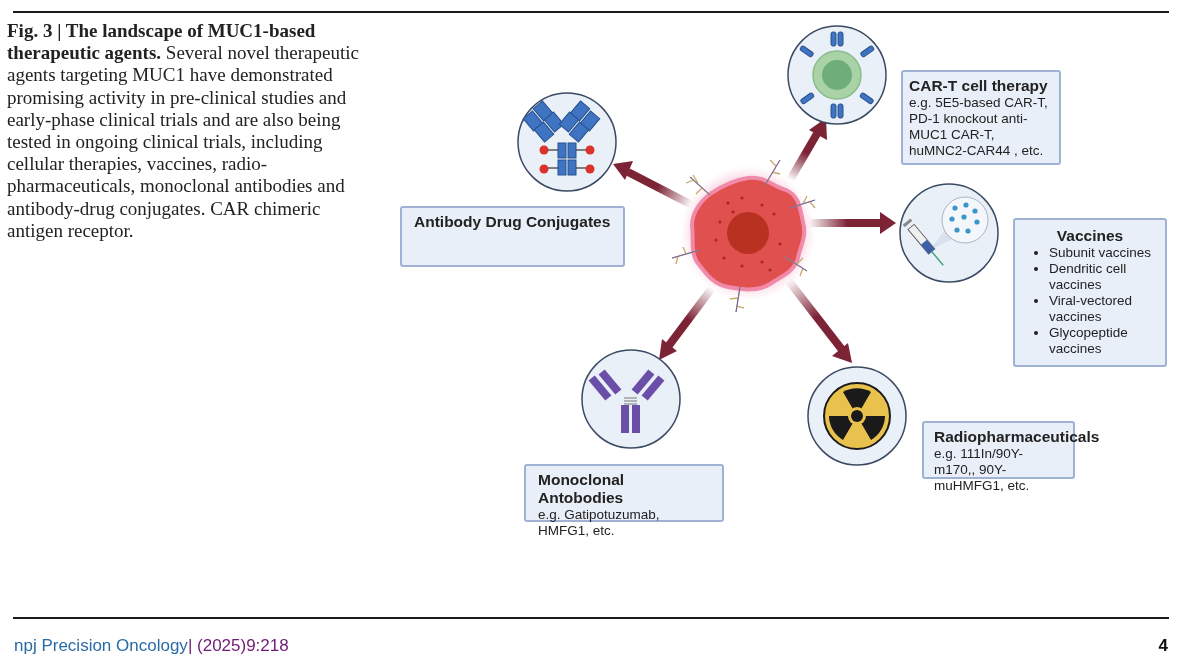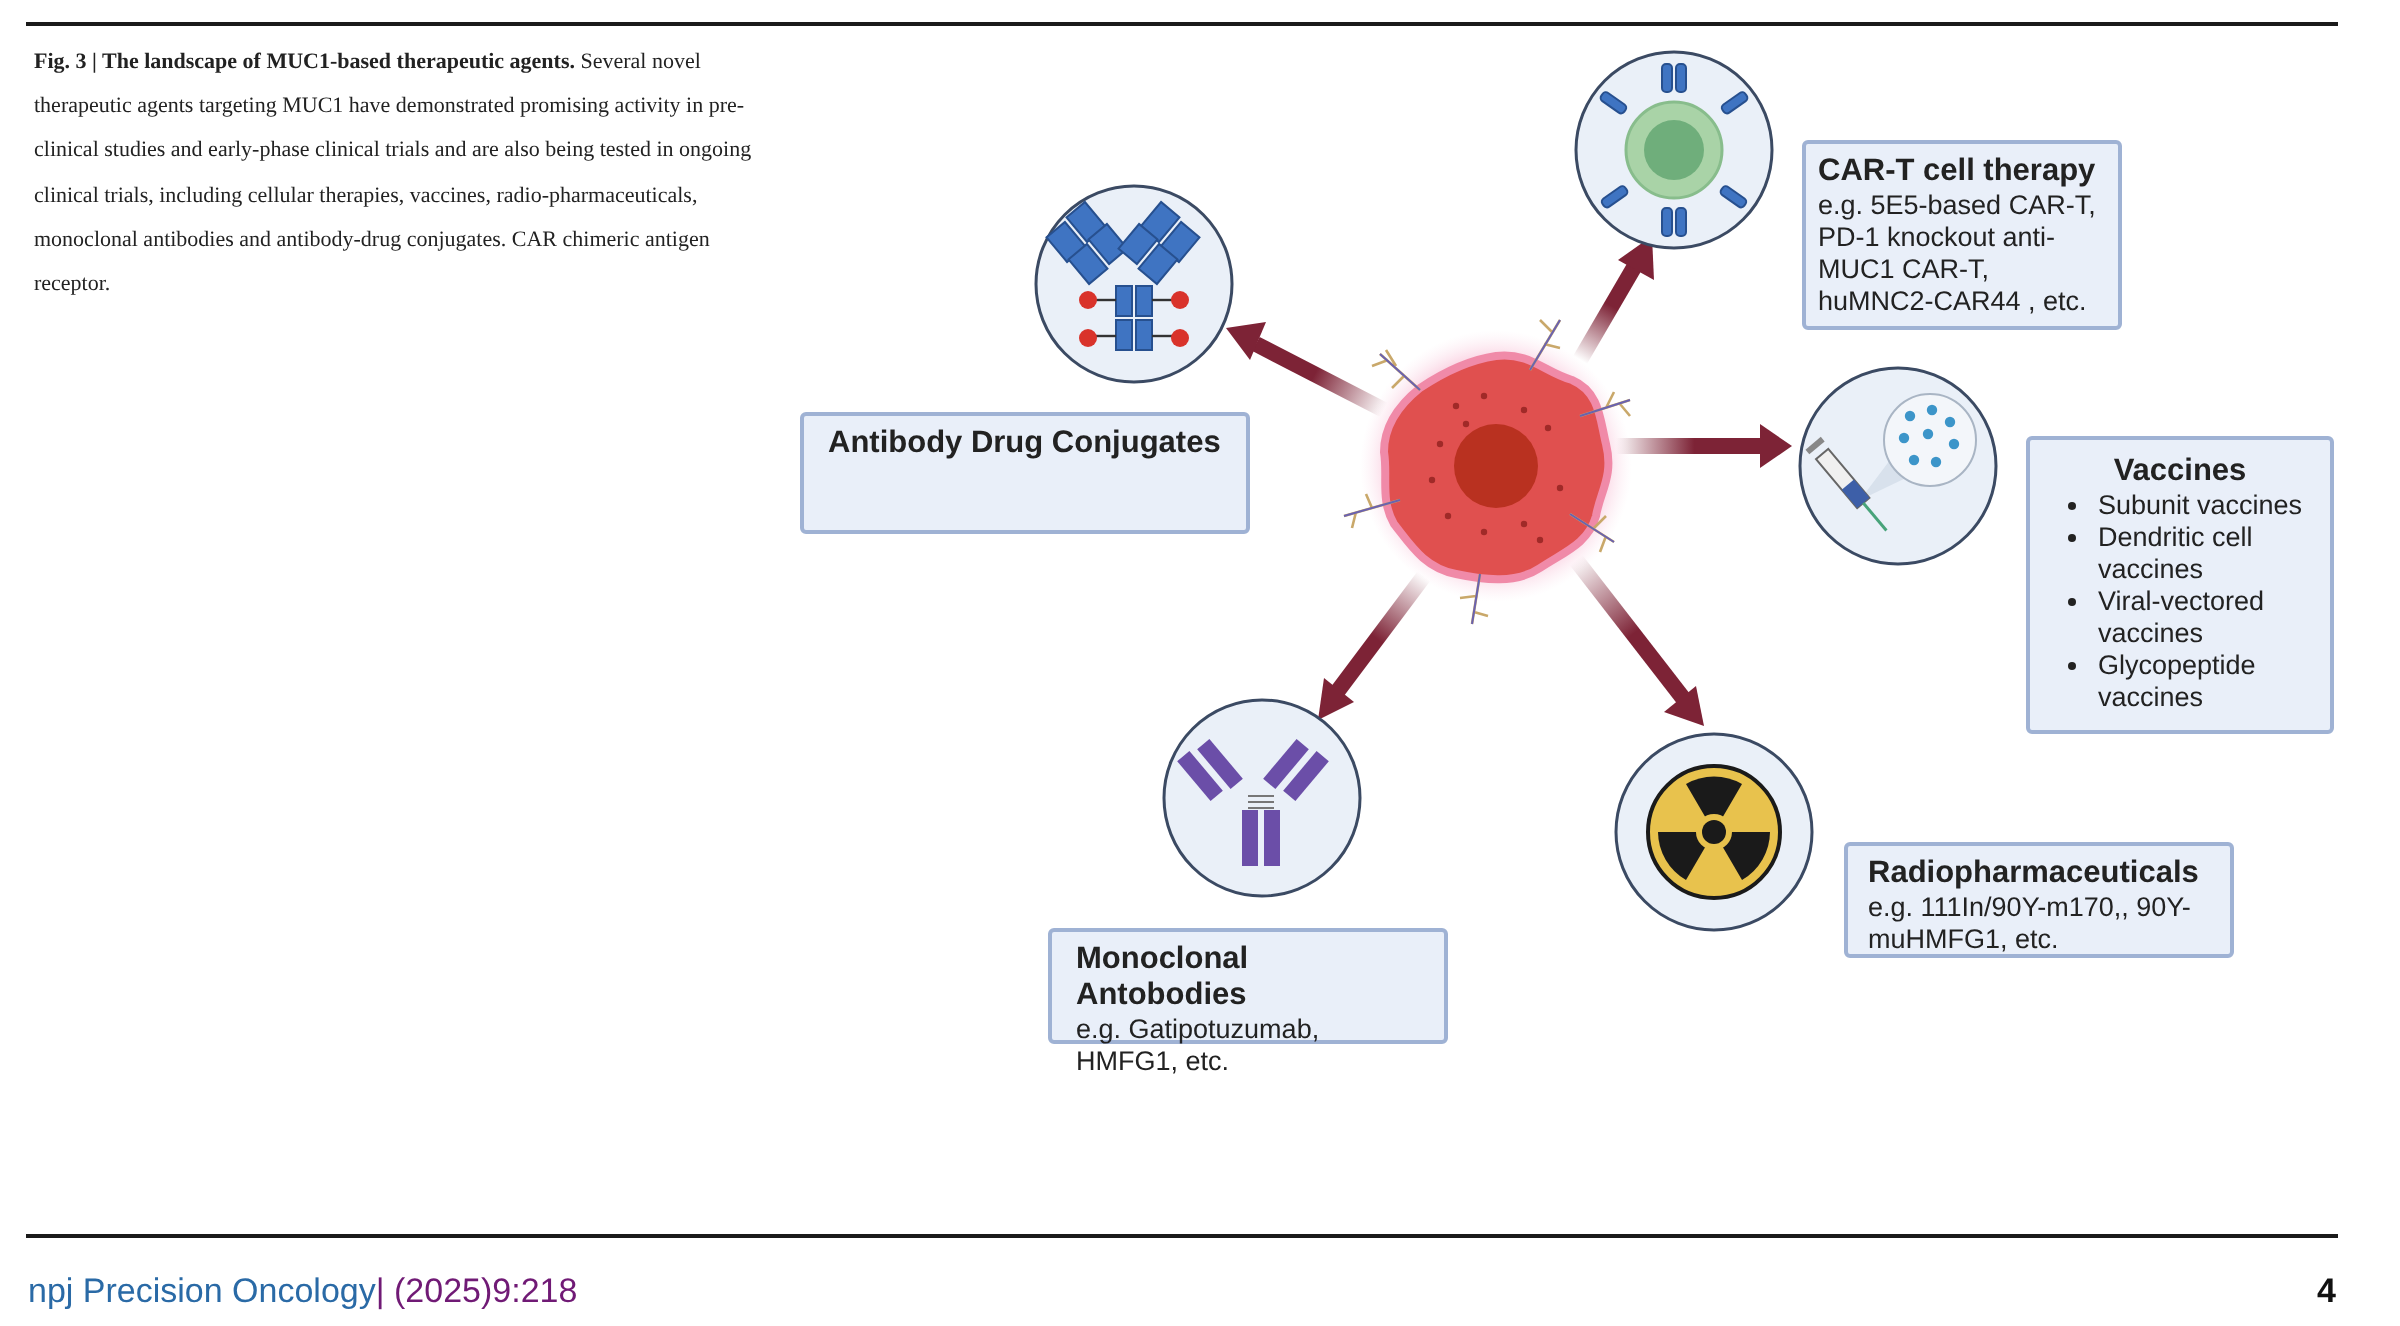--- a/index.html
+++ b/index.html
@@ -1,18 +1,18 @@
 <!DOCTYPE html>
 <html><head>
 <meta charset="utf-8">
 <style>
   html, body { margin: 0; padding: 0; background: #fff; }
   body { width: 1200px; height: 663px; position: relative; overflow: hidden; font-family: "Liberation Sans", sans-serif; }
   .rule { position: absolute; left: 13px; width: 1156px; height: 2px; background: #1a1a1a; }
-  .caption { position: absolute; left: 17px; top: 20px; width: 370px; font-family: "Liberation Serif", serif; font-size: 11px; line-height: 22.2px; color: #222; }
+  .caption { position: absolute; left: 7px; top: 20px; width: 370px; font-family: "Liberation Serif", serif; font-size: 19px; line-height: 22.2px; color: #222; }
   .caption b { font-weight: bold; }
   svg.fig { position: absolute; left: 0; top: 0; }
   .box { position: absolute; background: #e9eff9; border: 2px solid #9fb2d4; border-radius: 3px; color: #222; font-size: 13.5px; line-height: 16px; box-sizing: border-box; }
   .box .t { font-weight: bold; font-size: 15.5px; line-height: 18px; display: block; }
   .box.center { text-align: left; margin-top: 48px; }
   .box ul { margin: 0; padding-left: 20px; }
   .box li { margin: 0; }
   .footer { position: absolute; top: 636px; font-size: 17px; }
   .journal { color: #2a6aa6; }
   .cite { color: #701a75; }
@@ -223,21 +223,21 @@
 <div class="box" style="left:1013px; top:218px; width:154px; height:149px; padding:7px 6px 2px 14px;">
   <span class="t" style="text-align:center; margin-right:8px;">Vaccines</span>
   <ul>
     <li>Subunit vaccines</li>
     <li>Dendritic cell vaccines</li>
     <li>Viral-vectored vaccines</li>
     <li>Glycopeptide vaccines</li>
   </ul>
 </div>
 
-<div class="box" style="left:922px; top:421px; width:195px; height:58px; padding:5px 10px;">
+<div class="box" style="left:922px; top:421px; width:153px; height:58px; padding:5px 10px;">
   <span class="t">Radiopharmaceuticals</span>
   <span>e.g. 111In/90Y-m170,, 90Y-muHMFG1, etc.</span>
 </div>
 
 <div class="box" style="left:524px; top:464px; width:200px; height:58px; padding:5px 12px;">
   <span class="t">Monoclonal Antobodies</span>
   <span>e.g. Gatipotuzumab, HMFG1, etc.</span>
 </div>
 
 <div class="footer" style="left:14px;">

